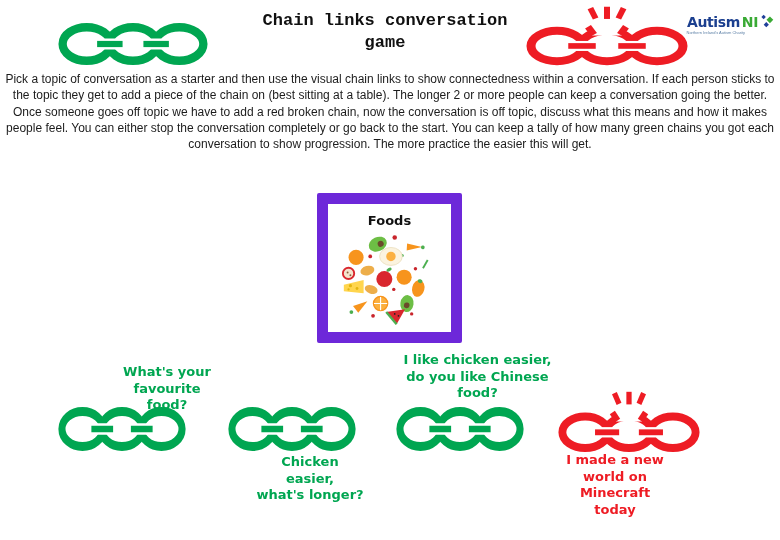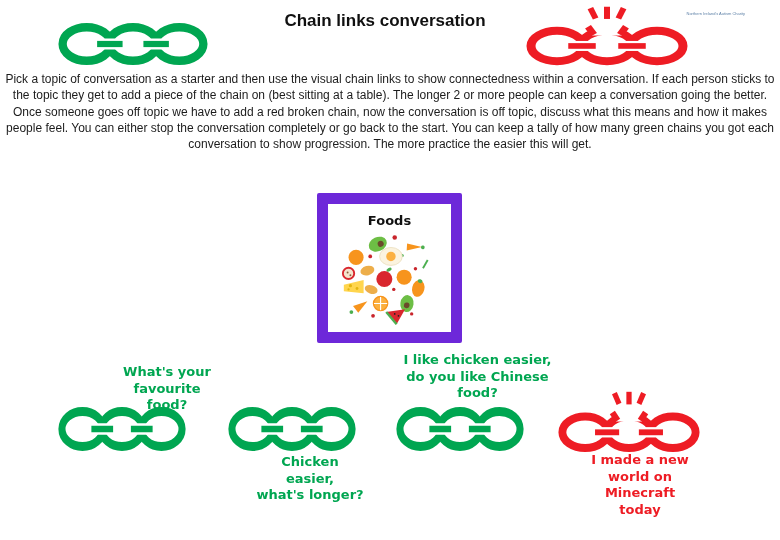--- a/index.html
+++ b/index.html
@@ -4,21 +4,21 @@
 <style>
   html,body{margin:0;padding:0;background:#fff;}
   .page{position:relative;width:780px;height:540px;background:#ffffff;overflow:hidden;
         font-family:"Liberation Sans",sans-serif;}
 
   
   .chain-svg{position:absolute;display:block;}
   #green-chain-top{left:58px;top:22px;width:150px;height:44px;}
   #red-chain-top{left:526px;top:5px;width:162px;height:61px;}
   .title{position:absolute;left:215px;top:10px;width:340px;text-align:center;
-         font-family:Liberation Sans, sans-serif;font-weight:bold;font-size:17px;
+         font-family:Liberation Mono, monospace;font-weight:bold;font-size:17px;
          line-height:1.32;color:#101010;}
   .title .ln{white-space:nowrap;}
 
   .logo{position:absolute;right:5px;top:12px;width:90px;}
   .logo-row{display:flex;align-items:center;justify-content:flex-start;gap:2px;padding-left:2px;}
   .logo-text{font-family:"DejaVu Sans",sans-serif;font-weight:bold;font-size:14px;letter-spacing:-0.4px;}
   .autism{color:#1B3F8F;} .ni{color:#3AAA35;}
   .pinwheel{width:19px;height:19px;}
   .tagline{font-size:8px;color:#5B7FA6;transform:scale(0.5);transform-origin:left top;
            white-space:nowrap;padding-left:3px;margin-top:-1px;}
@@ -35,21 +35,21 @@
   .food-svg{display:block;margin:3px auto 0;width:106px;height:98px;}
 
   
   .speech{position:absolute;font-family:"DejaVu Sans",sans-serif;font-weight:bold;
           font-size:13px;line-height:1.28;text-align:center;}
   .speech .ln{white-space:nowrap;}
   .green-text{color:#00A651;} .red-text{color:#EE1C24;}
   #q1{left:92px;top:356px;width:150px;margin-top:8px;}
   #q2{left:385px;top:352px;width:185px;}
   #a1{left:245px;top:454px;width:130px;}
-  #offtopic{left:575px;top:452px;width:130px;}
+  #offtopic{left:550px;top:452px;width:130px;}
 
   
   #chainA{left:58px;top:406px;width:128px;height:46px;}
   #chainB{left:228px;top:406px;width:128px;height:46px;}
   #chainC{left:396px;top:406px;width:128px;height:46px;}
   #chainD{left:558px;top:390px;width:142px;height:63px;}
 </style>
 </head>
 <body>
 
@@ -91,27 +91,37 @@
       </symbol>
     </defs>
   </svg>
 
   <svg class="chain-svg" id="green-chain-top">
       <use href="#chain-green"></use>
     </svg>
 
   <div class="title">
     <div class="ln">Chain links conversation</div>
+    <div class="ln">game</div>
   </div>
 
   <svg class="chain-svg" id="red-chain-top">
       <use href="#chain-red-broken"></use>
     </svg>
 
   <div class="logo">
+    <div class="logo-row">
+      <span class="logo-text autism">Autism</span>
+        <span class="logo-text ni">NI</span>
+      <svg class="pinwheel" viewBox="0 0 22 22">
+        <rect x="3" y="2" width="4.6" height="4.6" fill="#21409A" transform="rotate(45 5.3 4.3)"></rect>
+        <rect x="11" y="5" width="7" height="7" fill="#3AAA35" transform="rotate(45 14.5 8.5)"></rect>
+        <rect x="6.5" y="13" width="5.4" height="5.4" fill="#21409A" transform="rotate(45 9.2 15.7)"></rect>
+      </svg>
+    </div>
     <div class="tagline">Northern Ireland's Autism Charity</div>
   </div>
 
   <div class="instructions">Pick a topic of conversation as a starter and then use the visual chain links to show connectedness within a conversation. If each person sticks to the topic they get to add a piece of the chain on (best sitting at a table). The longer 2 or more people can keep a conversation going the better. Once someone goes off topic we have to add a red broken chain, now the conversation is off topic, discuss what this means and how it makes people feel. You can either stop the conversation completely or go back to the start. You can keep a tally of how many green chains you got each conversation to show progression. The more practice the easier this will get.</div>
 
   <div class="topic-card">
     <div class="card-title">Foods</div>
     <svg class="food-svg" viewBox="0 0 110 104">
       <g transform="rotate(-25 42 14)">
           <ellipse cx="42" cy="14" rx="10" ry="7.5" fill="#6DBE45"></ellipse>

